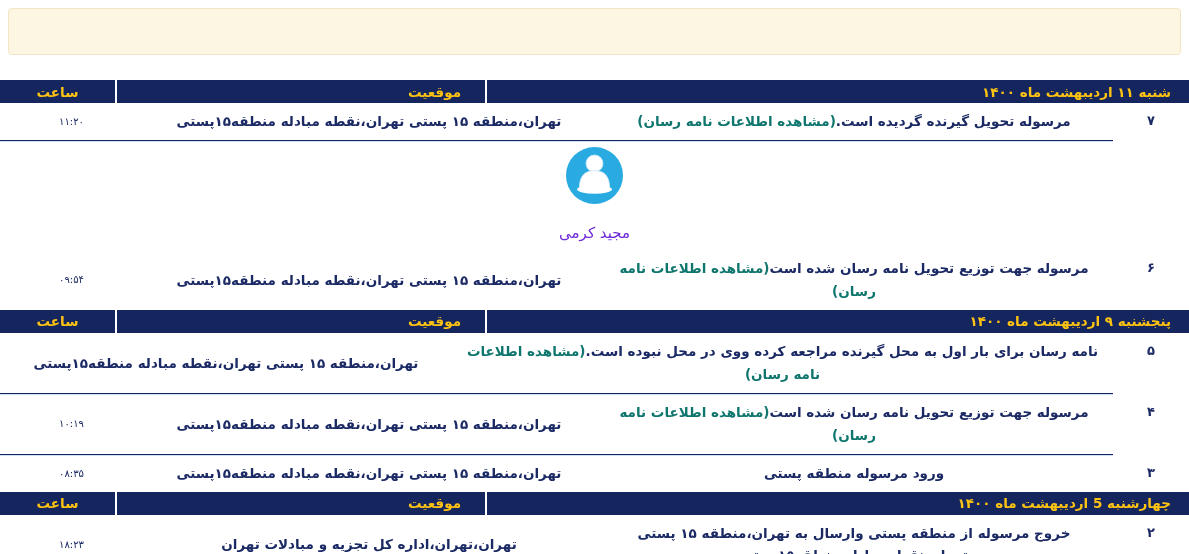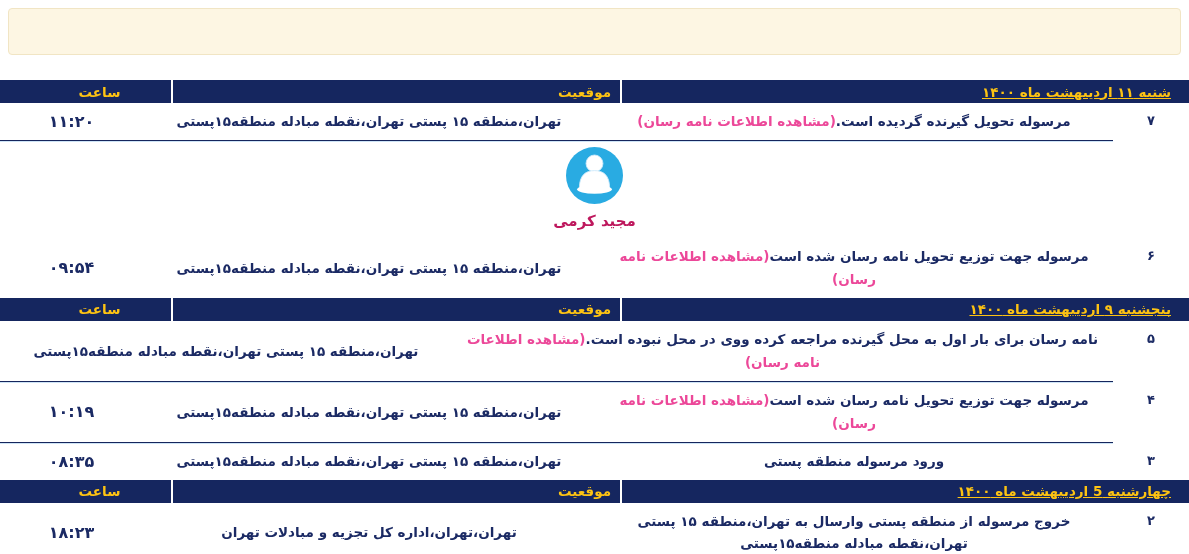--- a/index.html
+++ b/index.html
@@ -17,53 +17,53 @@
     display: flex; align-items: center; justify-content: center; gap: 7px;
     color: #95794a; font-weight: bold; font-size: 15px;
   }
   
   .tracking-table { margin-top: 25px; }
   .section-header {
     display: flex; align-items: stretch;
     background: #15265f; color: #fdc313;
     height: 23px; font-weight: bold; font-size: 13.5px;
   }
-  .sh-date { flex: 1; display: flex; align-items: center; justify-content: flex-start; padding-right: 18px; text-decoration: underline; }
-  .sh-loc  { width: 451px; display: flex; align-items: center; justify-content: flex-start;
-             padding-right: 9px; border-right: 2px solid #fff; border-left: 2px solid #fff; }
-  .sh-time { width: 143px; display: flex; align-items: center; justify-content: center; margin-left: 28px; }
+  .sh-date { flex: 1; display: flex; align-items: center; justify-content: flex-start; padding-right: 18px; }
+  .sh-loc  { width: 372px; display: flex; align-items: center; justify-content: flex-start;
+             padding-right: 24px; border-right: 2px solid #fff; border-left: 2px solid #fff; }
+  .sh-time { width: 115px; display: flex; align-items: center; justify-content: center; }
   
   .trow { display: flex; }
   .num {
     width: 76px; display: flex; justify-content: center; align-items: flex-start;
     padding-top: 10px; font-weight: bold; font-size: 13px;
   }
   .row-main {
     flex: 1; display: flex;
     border-bottom: 1px solid #16265c;
     box-shadow: 0 1px 0 rgba(165, 205, 238, 0.55);
   }
   .row-main.no-line { border-bottom: none; box-shadow: none; }
   .cell-status {
     flex: 1; display: flex; align-items: center; justify-content: center;
     text-align: center; padding: 7px 14px; min-height: 36px;
     font-weight: bold; font-size: 13.5px; line-height: 1.7;
   }
-  .status-link { color: #ec4899; cursor: pointer; }
+  .status-link { color: #0f766e; cursor: pointer; }
   .cell-loc {
     width: 452px; display: flex; align-items: center; justify-content: center;
     text-align: left; font-weight: bold; font-size: 13.5px; padding: 4px 8px;
   }
   .cell-time {
     width: 143px; display: flex; align-items: center; justify-content: center;
-    direction: ltr; font-weight: bold; font-size: 16px;
+    direction: ltr; font-weight: normal; font-size: 10px;
   }
   
   .courier { display: flex; flex-direction: column; align-items: center; padding: 6px 0 8px 0; }
-  .courier-name { margin-top: 4px; font-weight: bold; font-size: 15px; color: #be185d; }
+  .courier-name { margin-top: 16px; font-weight: normal; font-size: 15px; color: #6d28d9; }
 </style>
 </head>
 <body>
 
 <div>
   <div class="banner">
   </div>
 
   <div class="tracking-table">
   <div class="section">

